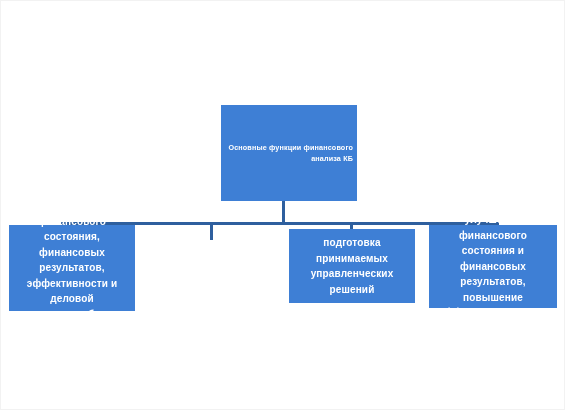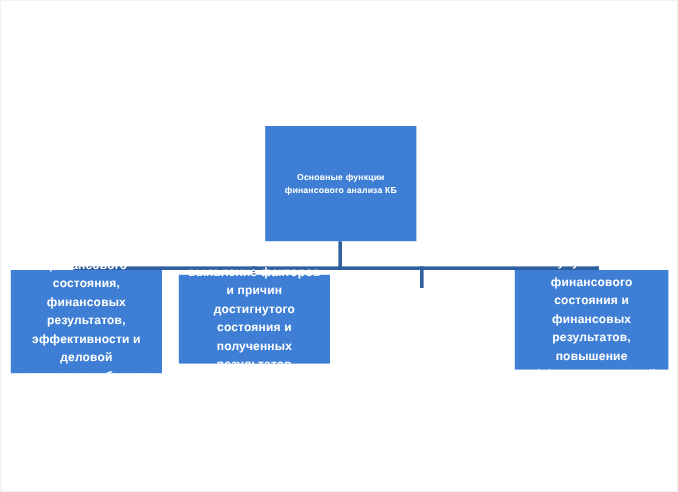--- a/index.html
+++ b/index.html
@@ -36,24 +36,25 @@
     display: block;
     width: 100%;
     padding: 0 6px;
     box-sizing: border-box;
     white-space: pre-line;
   }
   
   #root-node {
     left: 220px;
     top: 104px;
-    width: 126px;
+    width: 136px;
     height: 96px;
     font-size: 7.2px;
     font-weight: 700;
+    text-align: right;
   }
   #root-node .txt { padding: 0 4px; }
 
   
   .child {
     font-size: 10px;
     font-weight: 700;
   }
   #child-0 { left: 8px;   top: 224px; width: 126px; height: 86px; }
   #child-1 { left: 148px; top: 228px; width: 126px; height: 74px; }
@@ -102,24 +103,23 @@
   <div class="drop" id="drop-2"></div>
   <div class="drop" id="drop-3"></div>
 
   <div class="node child" id="child-0">
     <span class="txt">объективная оценка
 финансового состояния,
 финансовых результатов,
 эффективности  и деловой
 активности  объекта анализа</span>
   </div>
-  <div class="node child" id="child-1">
-    <span class="txt">выявление  факторов и причин
-достигнутого состояния и
-полученных результатов</span>
+  <div class="node child" id="child-2">
+    <span class="txt">подготовка принимаемых
+управленческих  решений</span>
   </div>
   <div class="node child" id="child-3">
     <span class="txt">выявление  резервов улучшения
 финансового состояния и
 финансовых результатов,
 повышение эффективности всей
 деятельности</span>
   </div>
 
 </div>

